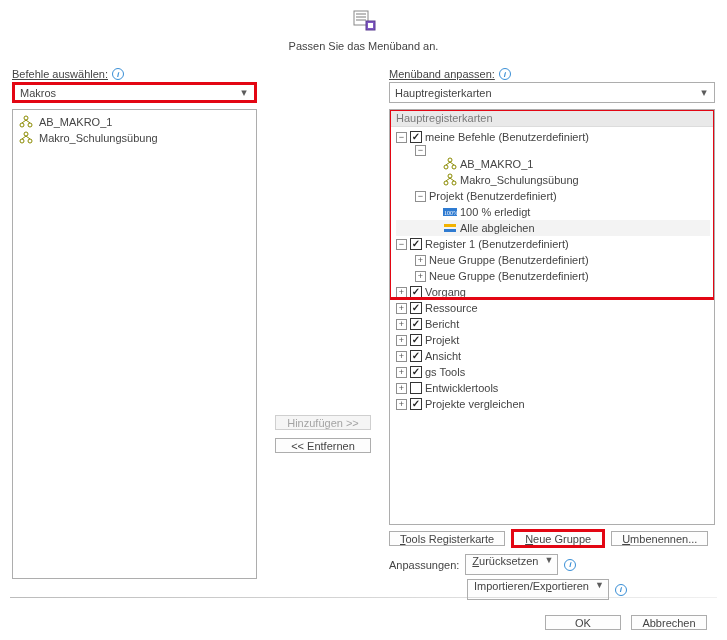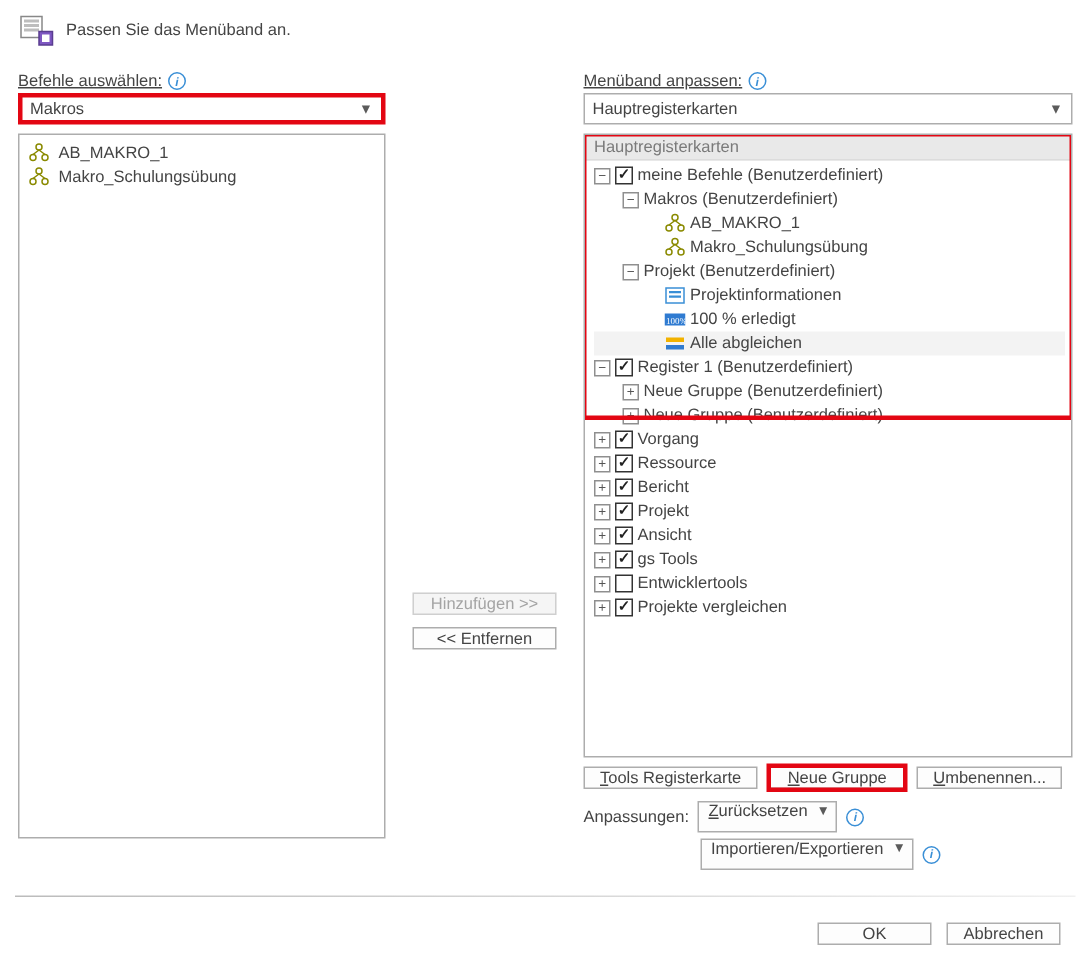--- a/index.html
+++ b/index.html
@@ -8,21 +8,21 @@
     font-family: "Segoe UI", Tahoma, sans-serif;
     font-size: 11px;
     background: #fff;
     color: #444;
     width: 727px;
     height: 640px;
     overflow: hidden;
     position: relative;
   }
   .dlg { padding: 8px 12px 0 12px; }
-  .header-row { display:flex; align-items:center; gap:8px; margin-bottom:16px;}
+  .header-row { display:flex; align-items:center; gap:8px; margin-bottom:16px;flex-direction:column;}
   .header-icon { width:24px; height:24px; position:relative; }
   .header-icon svg { width:24px; height:24px; }
   .columns { display:flex; gap:16px; }
   .col-left { width: 245px; }
   .col-mid  { width: 100px; display:flex; flex-direction:column; justify-content:center; align-items:center; gap:8px; padding-top:200px;}
   .col-right{ flex:1; }
   .label-row { display:flex; align-items:flex-end; gap:4px; margin-bottom:2px;}
   .info-dot { width:12px; height:12px; border:1px solid #3a8fd6; border-radius:50%; color:#3a8fd6; font-size:8px; font-weight:bold; display:inline-flex; align-items:center; justify-content:center; font-style:italic;}
   .combo {
     display:flex; align-items:center; justify-content:space-between;
@@ -153,21 +153,20 @@
         <div class="tree-header">Hauptregisterkarten</div>
         <div class="tree">
           <div class="node">
             <span class="exp">−</span>
             <span class="chk checked"></span>
             <span>meine Befehle (Benutzerdefiniert)</span>
           </div>
           <div class="node">
             <span class="spacer" style="width:16px"></span>
             <span class="exp">−</span>
-            <span>Makros (Benutzerdefiniert)</span>
           </div>
           <div class="node">
             <span class="spacer" style="width:44px"></span>
             <span class="macro-ico"><svg viewBox="0 0 14 14">
                   <circle cx="7" cy="3" r="2" fill="#fff" stroke="#8a8a00"></circle>
                   <circle cx="3" cy="10" r="2" fill="#fff" stroke="#8a8a00"></circle>
                   <circle cx="11" cy="10" r="2" fill="#fff" stroke="#8a8a00"></circle>
                   <path d="M7 5 L3 8 M7 5 L11 8" stroke="#8a8a00"></path>
                 </svg></span>
             <span>AB_MAKRO_1</span>
@@ -179,29 +178,20 @@
                   <circle cx="3" cy="10" r="2" fill="#fff" stroke="#8a8a00"></circle>
                   <circle cx="11" cy="10" r="2" fill="#fff" stroke="#8a8a00"></circle>
                   <path d="M7 5 L3 8 M7 5 L11 8" stroke="#8a8a00"></path>
                 </svg></span>
             <span>Makro_Schulungsübung</span>
           </div>
           <div class="node">
             <span class="spacer" style="width:16px"></span>
             <span class="exp">−</span>
             <span>Projekt (Benutzerdefiniert)</span>
-          </div>
-          <div class="node">
-            <span class="spacer" style="width:44px"></span>
-            <span class="tree-ico"><svg viewBox="0 0 14 12">
-                  <rect x="1" y="1" width="12" height="10" fill="#fff" stroke="#3a8fd6"></rect>
-                  <rect x="3" y="3" width="8" height="1.5" fill="#3a8fd6"></rect>
-                  <rect x="3" y="6" width="8" height="1.5" fill="#3a8fd6"></rect>
-                </svg></span>
-            <span>Projektinformationen</span>
           </div>
           <div class="node">
             <span class="spacer" style="width:44px"></span>
             <span class="tree-ico"><svg viewBox="0 0 14 12">
                   <rect x="0" y="2" width="14" height="8" fill="#2f7bd1"></rect>
                   <text x="1" y="9" font-size="6" fill="#fff" font-family="Segoe UI">100%</text>
                 </svg></span>
             <span>100 % erledigt</span>
           </div>
           <div class="node highlight">

